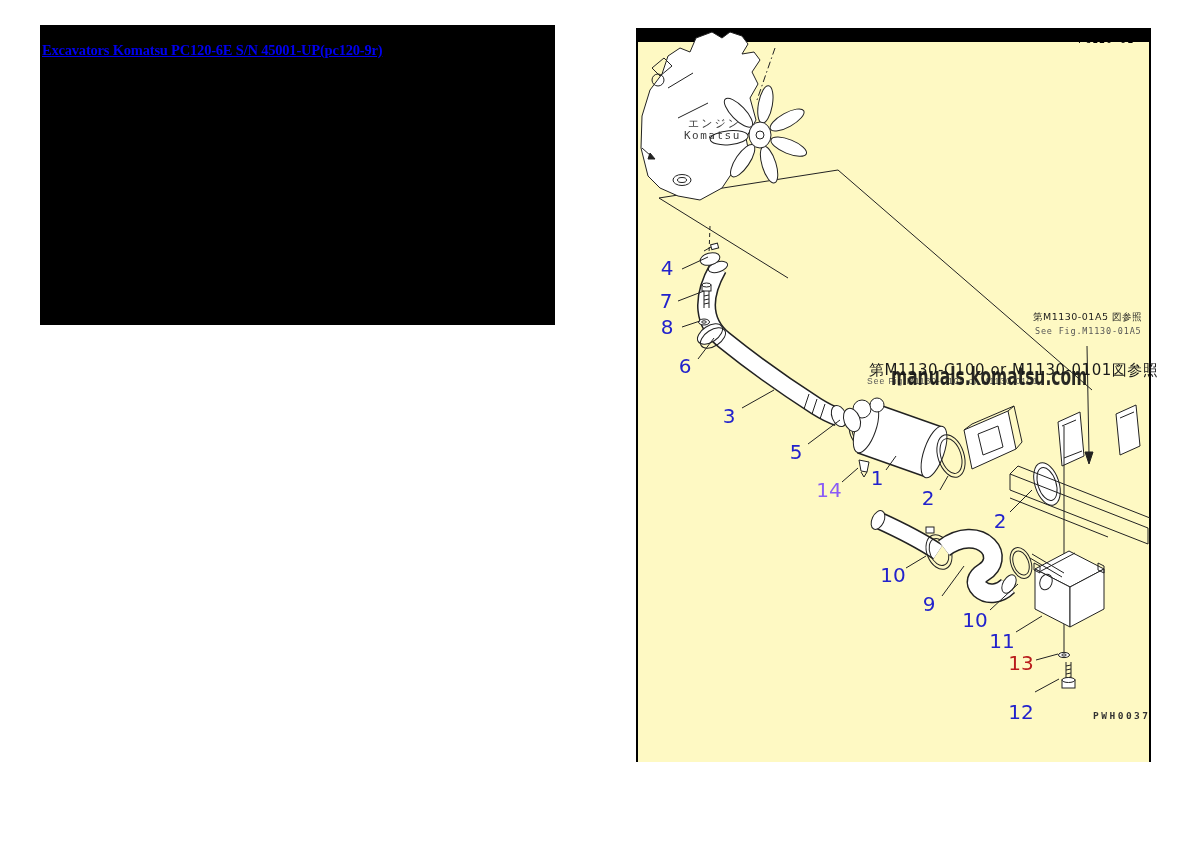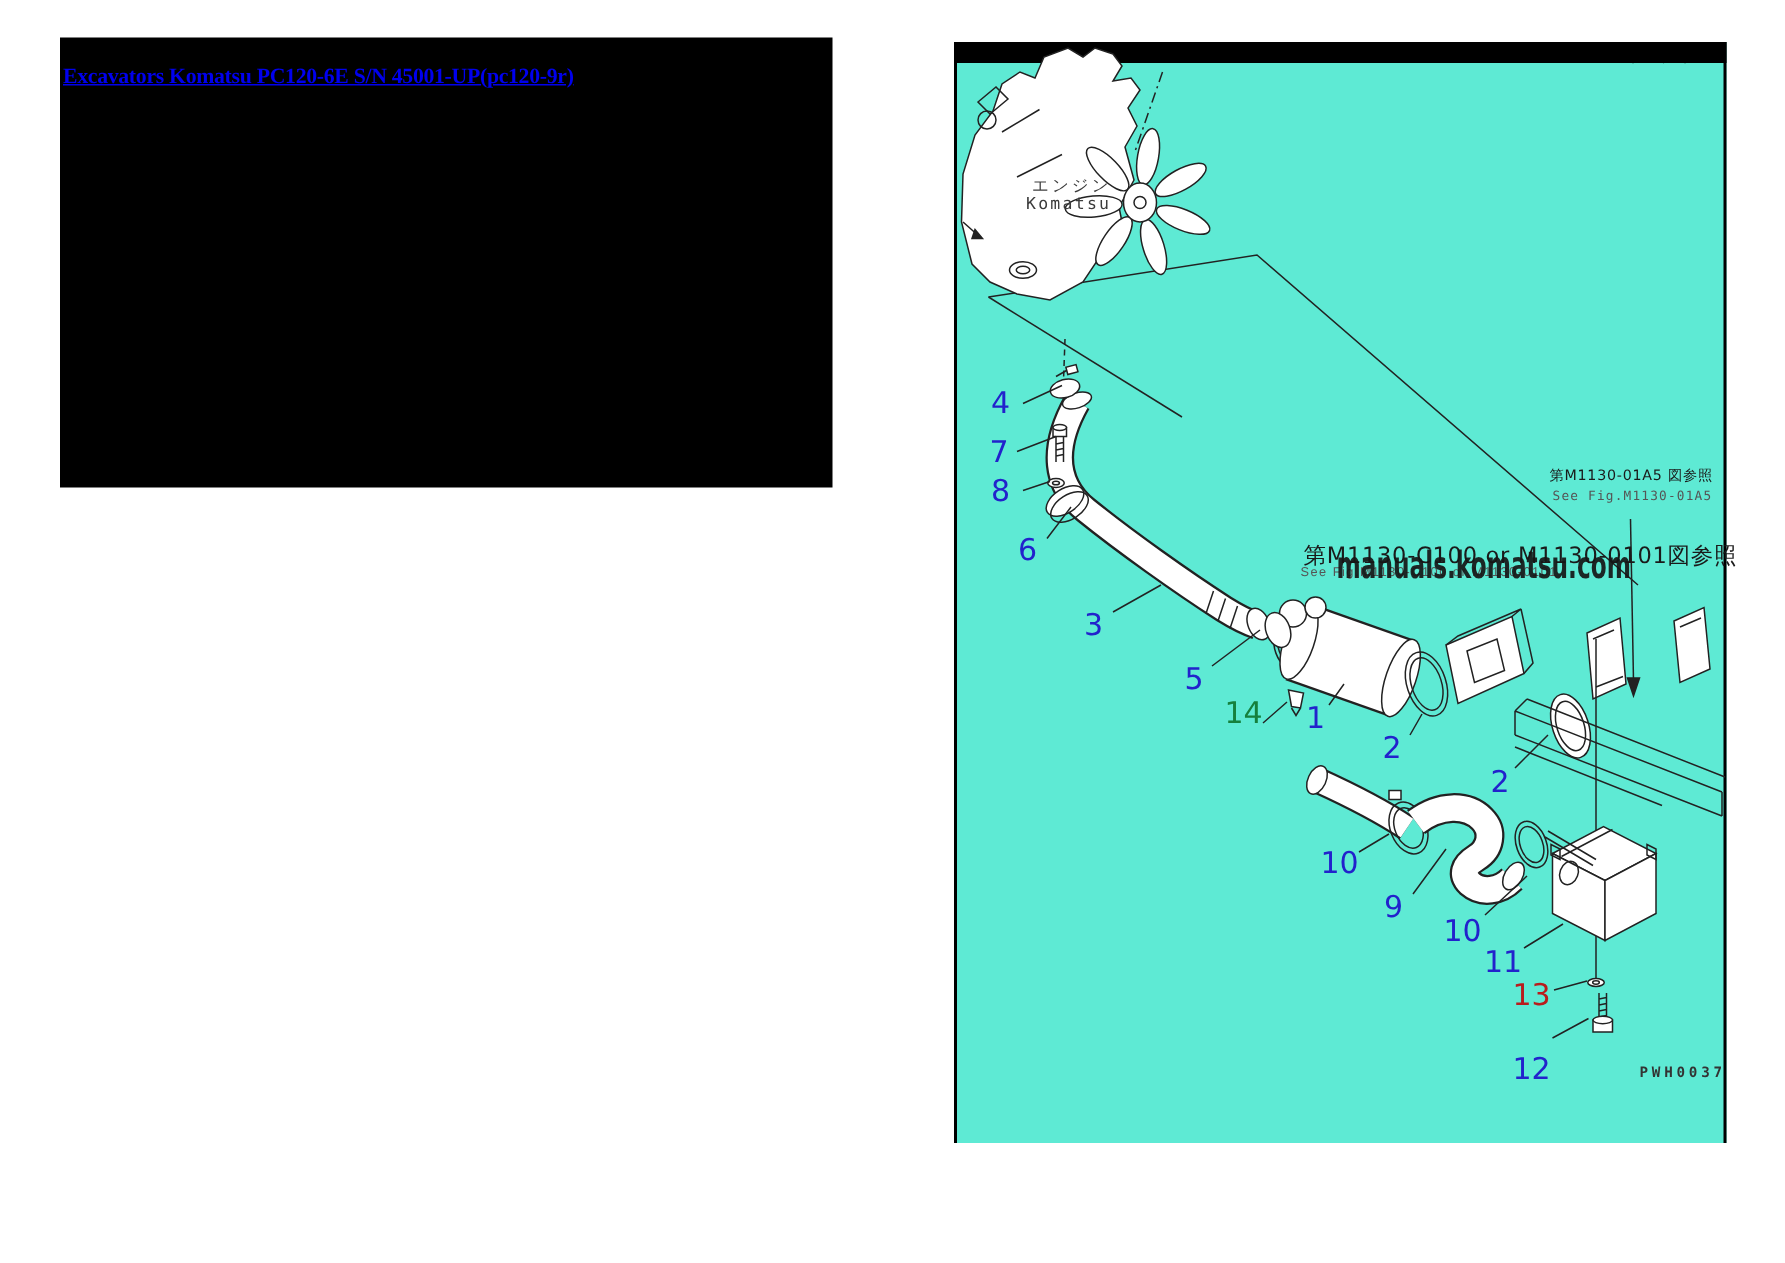--- a/index.html
+++ b/index.html
@@ -11,21 +11,21 @@
   .black-panel{
     position:absolute;left:40px;top:25px;width:515px;height:300px;
     background:#000;box-sizing:border-box;padding:15px 0 0 2px;
   }
   .catalog-link{
     color:#0000ee;font-family:"Liberation Serif",serif;font-weight:bold;
     font-size:14.5px;letter-spacing:-0.2px;white-space:nowrap;
   }
   
   .diagram-panel{
-    position:absolute;left:636px;top:28px;width:515px;height:734px;background:#5eead4;
+    position:absolute;left:636px;top:28px;width:515px;height:734px;background:#fef9c3;
     border-left:2px solid #000;border-right:2px solid #000;box-sizing:border-box;
   }
   .top-bar{position:absolute;top:0;left:-2px;right:-2px;height:14px;background:#000;}
   .corner-clip{
     position:absolute;top:14px;right:5px;width:66px;height:5px;overflow:hidden;
   }
   .corner-clip span{
     display:block;margin-top:-8px;font-family:"DejaVu Sans Mono",monospace;
     font-size:10px;letter-spacing:1px;color:#000;
   }
@@ -251,21 +251,21 @@
   <div class="drawing-code">PWH0037</div>
 </div>
 
 <div id="callout-layer">
     <span class="callout" style="left: 667px; top: 268px; color: rgb(34, 34, 204);">4</span>
     <span class="callout" style="left: 666px; top: 301px; color: rgb(34, 34, 204);">7</span>
     <span class="callout" style="left: 667px; top: 327px; color: rgb(34, 34, 204);">8</span>
     <span class="callout" style="left: 685px; top: 366px; color: rgb(34, 34, 204);">6</span>
     <span class="callout" style="left: 729px; top: 416px; color: rgb(34, 34, 204);">3</span>
     <span class="callout" style="left: 796px; top: 452px; color: rgb(34, 34, 204);">5</span>
-    <span class="callout" style="left: 829px; top: 475px; color: #15803d;">14</span>
+    <span class="callout" style="left: 829px; top: 490px; color: #8b5cf6;">14</span>
     <span class="callout" style="left: 877px; top: 478px; color: rgb(34, 34, 204);">1</span>
     <span class="callout" style="left: 928px; top: 498px; color: rgb(34, 34, 204);">2</span>
     <span class="callout" style="left: 1000px; top: 521px; color: rgb(34, 34, 204);">2</span>
     <span class="callout" style="left: 893px; top: 575px; color: rgb(34, 34, 204);">10</span>
     <span class="callout" style="left: 929px; top: 604px; color: rgb(34, 34, 204);">9</span>
     <span class="callout" style="left: 975px; top: 620px; color: rgb(34, 34, 204);">10</span>
     <span class="callout" style="left: 1002px; top: 641px; color: rgb(34, 34, 204);">11</span>
     <span class="callout" style="left: 1021px; top: 663px; color: #b91c1c;">13</span>
     <span class="callout" style="left: 1021px; top: 712px; color: rgb(34, 34, 204);">12</span>
   </div>

